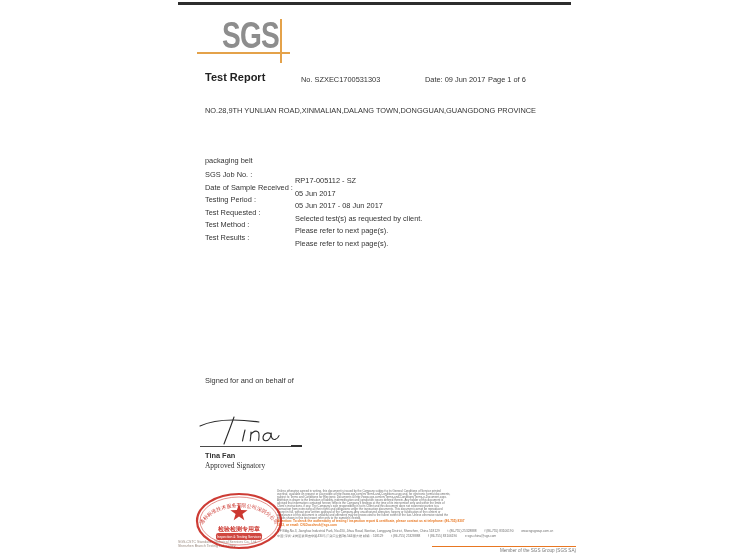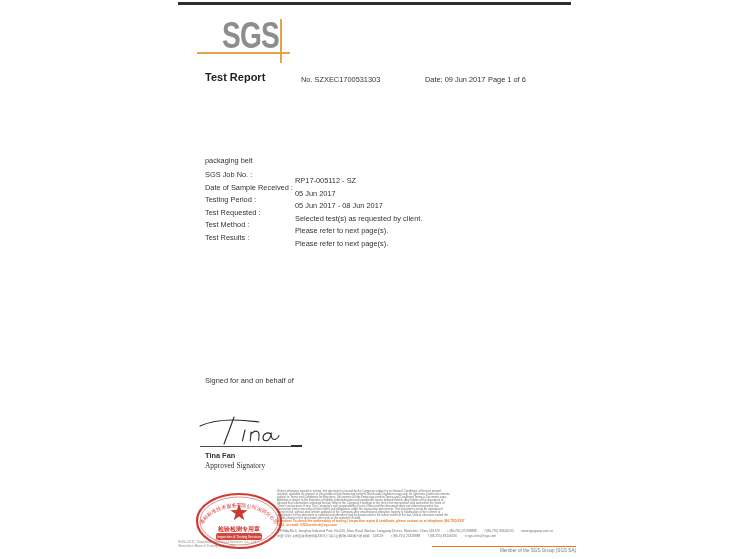--- a/index.html
+++ b/index.html
@@ -54,20 +54,21 @@
 
   <div class="abs logo-text">SGS</div>
   <div class="abs logo-hline"></div>
   <div class="abs logo-vline"></div>
 
   <div class="abs report-title">Test Report</div>
   <div class="abs hdr" style="left:301px;">No. SZXEC1700531303</div>
   <div class="abs hdr" style="left:425px;">Date: 09 Jun 2017</div>
   <div class="abs hdr" style="left:488px;">Page 1 of 6</div>
 
+  <div class="abs client" style="top:106px;">NO.28,9TH YUNLIAN ROAD,XINMALIAN,DALANG TOWN,DONGGUAN,GUANGDONG PROVINCE</div>
 
   <div class="abs stmt" style="top:156px;">packaging belt</div>
 
   <div class="abs frow" style="top:170px;">
     <span class="lbl">SGS Job No. :</span>
     <span class="val">RP17-005112 - SZ</span>
   </div>
   <div class="abs frow" style="top:183px;">
     <span class="lbl">Date of Sample Received :</span>
     <span class="val">05 Jun 2017</span>

